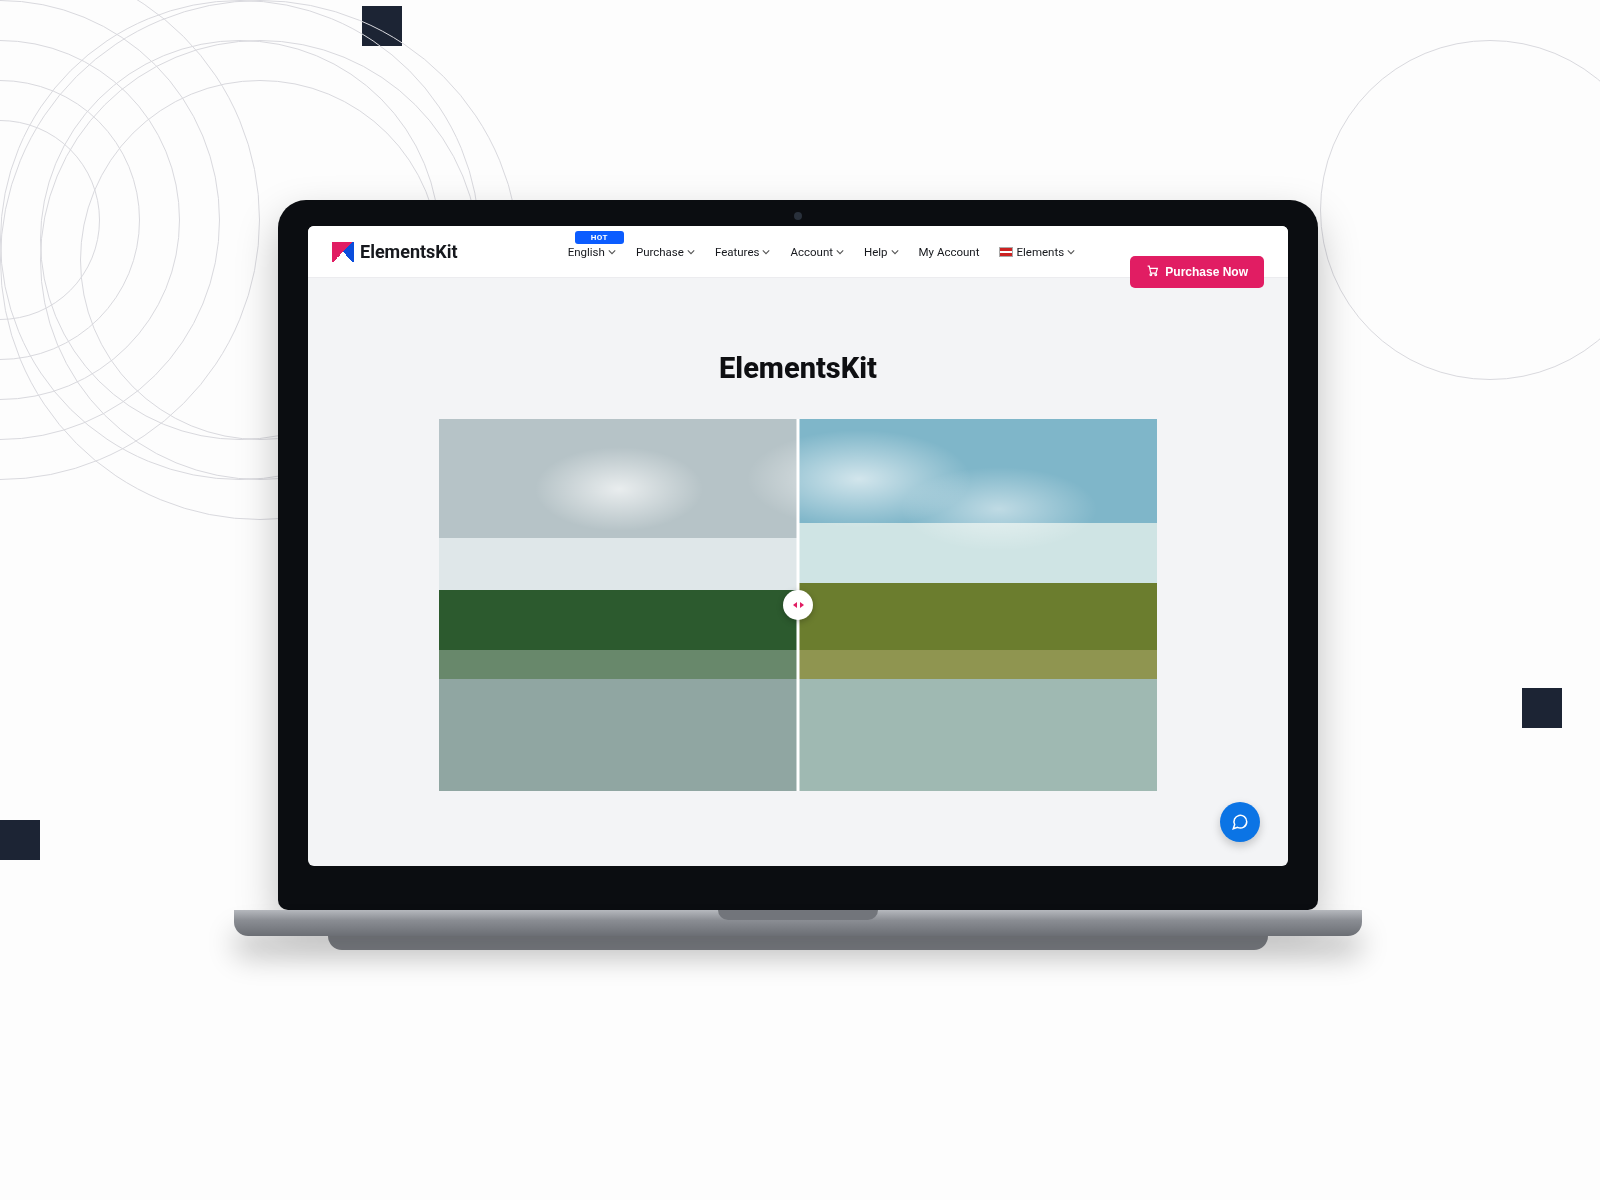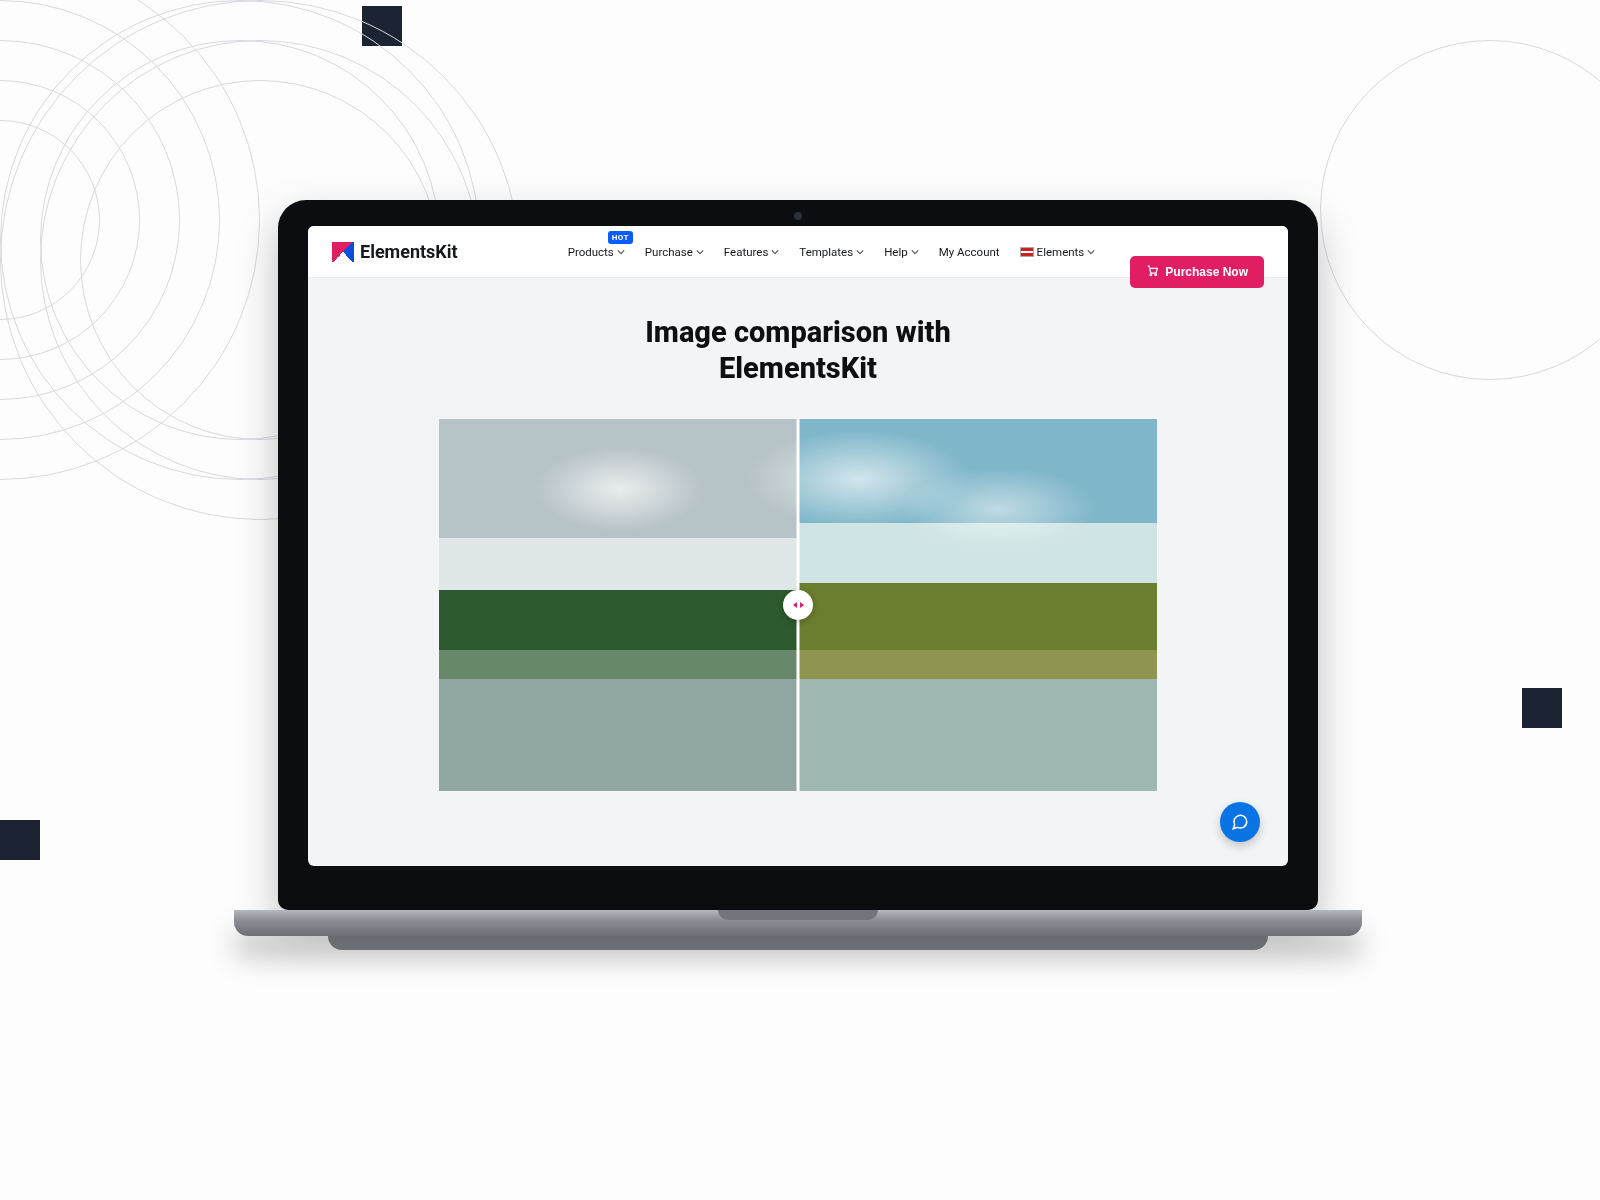--- a/index.html
+++ b/index.html
@@ -134,21 +134,21 @@
   display: inline-block;
 }
 .chev svg { display:block; }
 .badge {
   position: absolute;
   top: -14px; right: -8px;
   background: #0b5cff;
   color: #fff;
   font-size: 8px;
   font-weight: 700;
-  padding: 2px 4px;
+  padding: 2px 16px;
   border-radius: 3px;
   letter-spacing: .4px;
 }
 .flag {
   width: 14px; height: 10px;
   background:
     linear-gradient(#c22 0 33%, #fff 33% 66%, #c22 66% 100%);
   display:inline-block;
   border:.5px solid #aaa;
 }
@@ -289,21 +289,21 @@
     <div class="screen">
 
       <div class="topbar">
         <div class="logo">
           <span class="logo-mark"></span>
           <span>ElementsKit</span>
         </div>
 
         <nav class="nav">
           <div class="nav-item">
-            <span>Products</span>
+            <span>English</span>
             <span class="chev">
                 <svg width="8" height="8" viewBox="0 0 10 10">
                   <path d="M1 3l4 4 4-4" fill="none" stroke="#555" stroke-width="1.4"></path>
                 </svg>
               </span>
             <span class="badge">HOT</span>
           </div>
           <div class="nav-item">
             <span>Purchase</span>
             <span class="chev">
@@ -314,21 +314,21 @@
           </div>
           <div class="nav-item">
             <span>Features</span>
             <span class="chev">
                 <svg width="8" height="8" viewBox="0 0 10 10">
                   <path d="M1 3l4 4 4-4" fill="none" stroke="#555" stroke-width="1.4"></path>
                 </svg>
               </span>
           </div>
           <div class="nav-item">
-            <span>Templates</span>
+            <span>Account</span>
             <span class="chev">
                 <svg width="8" height="8" viewBox="0 0 10 10">
                   <path d="M1 3l4 4 4-4" fill="none" stroke="#555" stroke-width="1.4"></path>
                 </svg>
               </span>
           </div>
           <div class="nav-item">
             <span>Help</span>
             <span class="chev">
                 <svg width="8" height="8" viewBox="0 0 10 10">
@@ -357,21 +357,21 @@
                 <circle cx="18" cy="20" r="1.6"></circle>
                 <path d="M3 4h3l2.4 11.2a2 2 0 0 0 2 1.6h6.4a2 2 0 0 0 2-1.5L21 8H6.5"></path>
               </svg>
           </span>
           <span>Purchase Now</span>
         </button>
       </div>
 
       <div class="content">
         <h1 class="headline">
-          <span>Image comparison with</span><br>
+          <br>
           <span>ElementsKit</span>
         </h1>
 
         <div class="compare-wrap">
           <div class="compare-half compare-left">
             <div class="scene cool" aria-label="cool-tone lake landscape"></div>
           </div>
           <div class="compare-half compare-right">
             <div class="scene warm" aria-label="warm-tone lake landscape"></div>
           </div>

